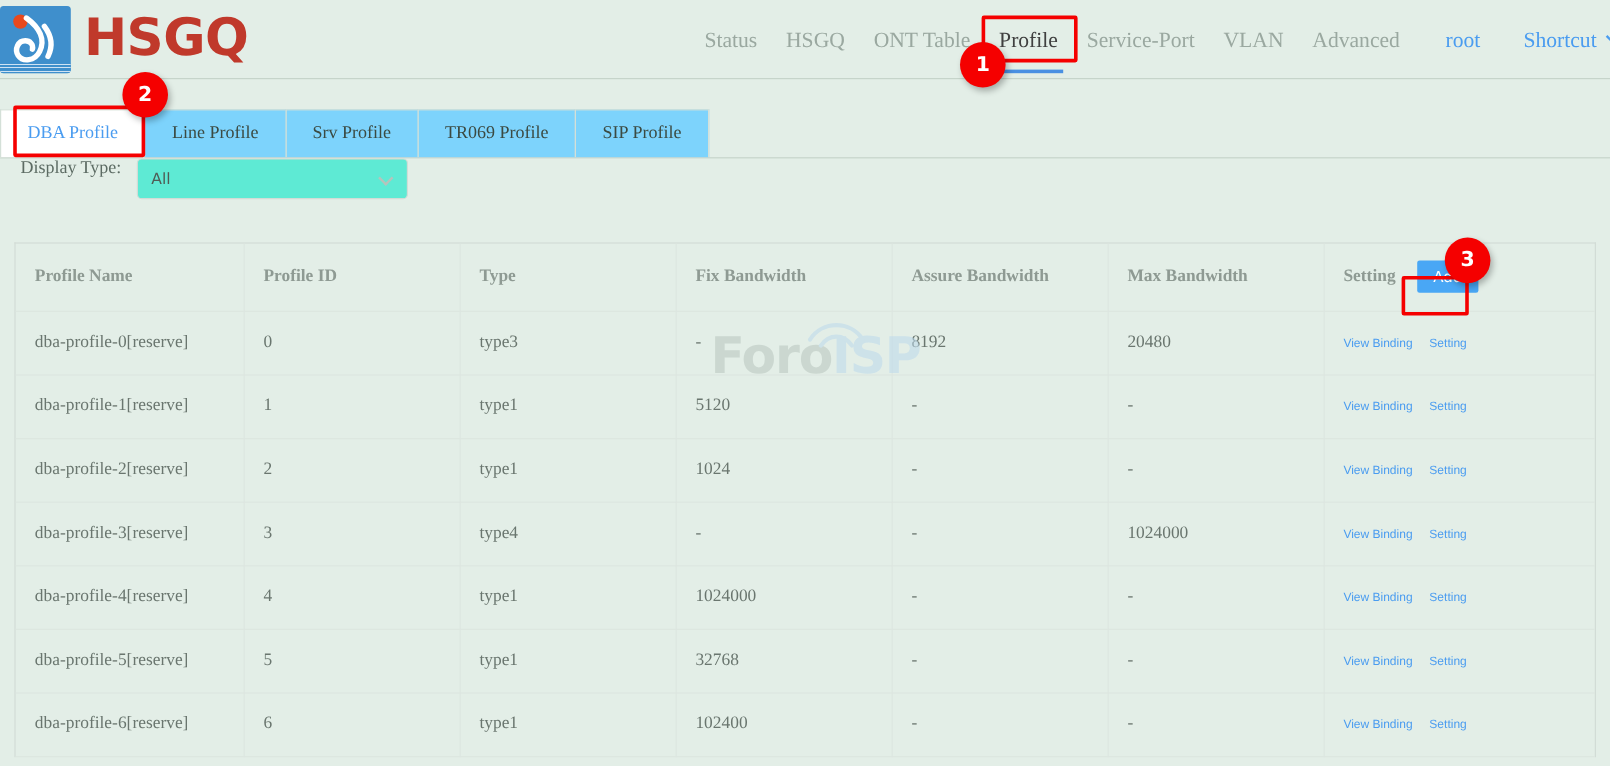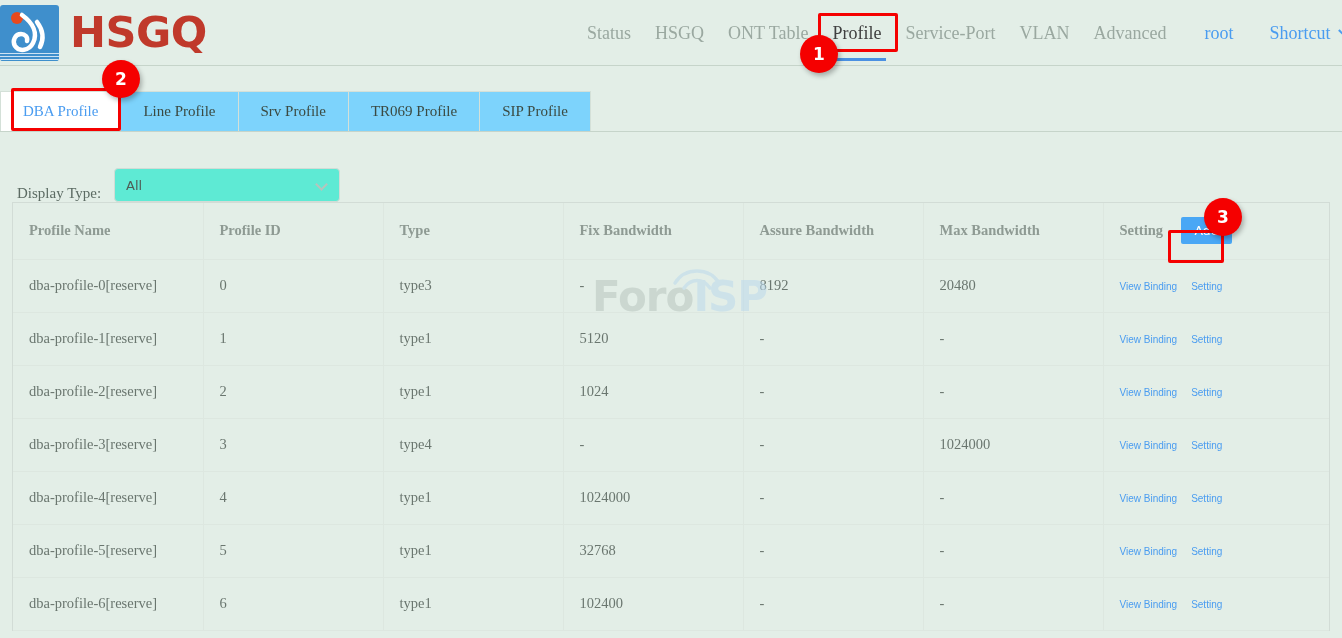--- a/index.html
+++ b/index.html
@@ -121,21 +121,21 @@
   .subtab:first-child { margin-left: 0; }
   .subtab.active {
     background: #ffffff;
     color: #4a9cf0;
     border-color: #d4e0d8;
   }
 
   
   #filterbar {
     height: 70px;
-    display: flex; align-items: flex-end;
+    display: flex; align-items: flex-start;
     padding-left: 17px;
   }
   #filter-label {
     font-size: 15px;
     color: #5c6b63;
     margin-right: 13px;
   }
   #display-type-select {
     width: 226px; height: 34px;
     border: 1px solid #d2dcd6;

